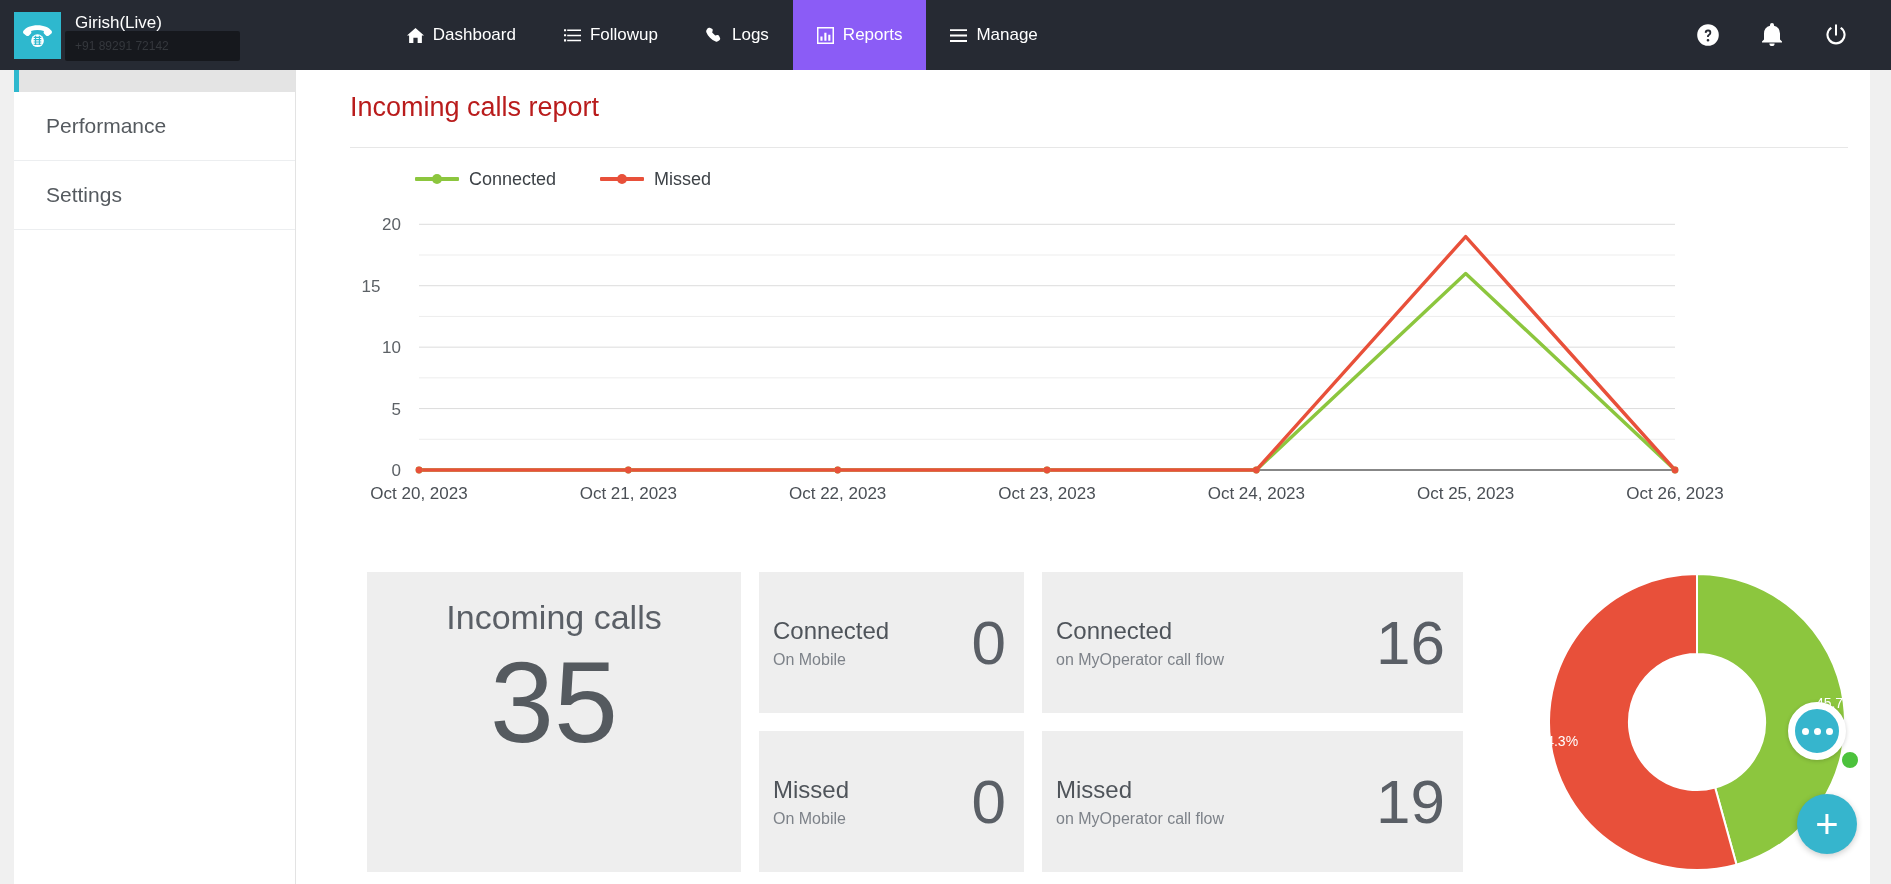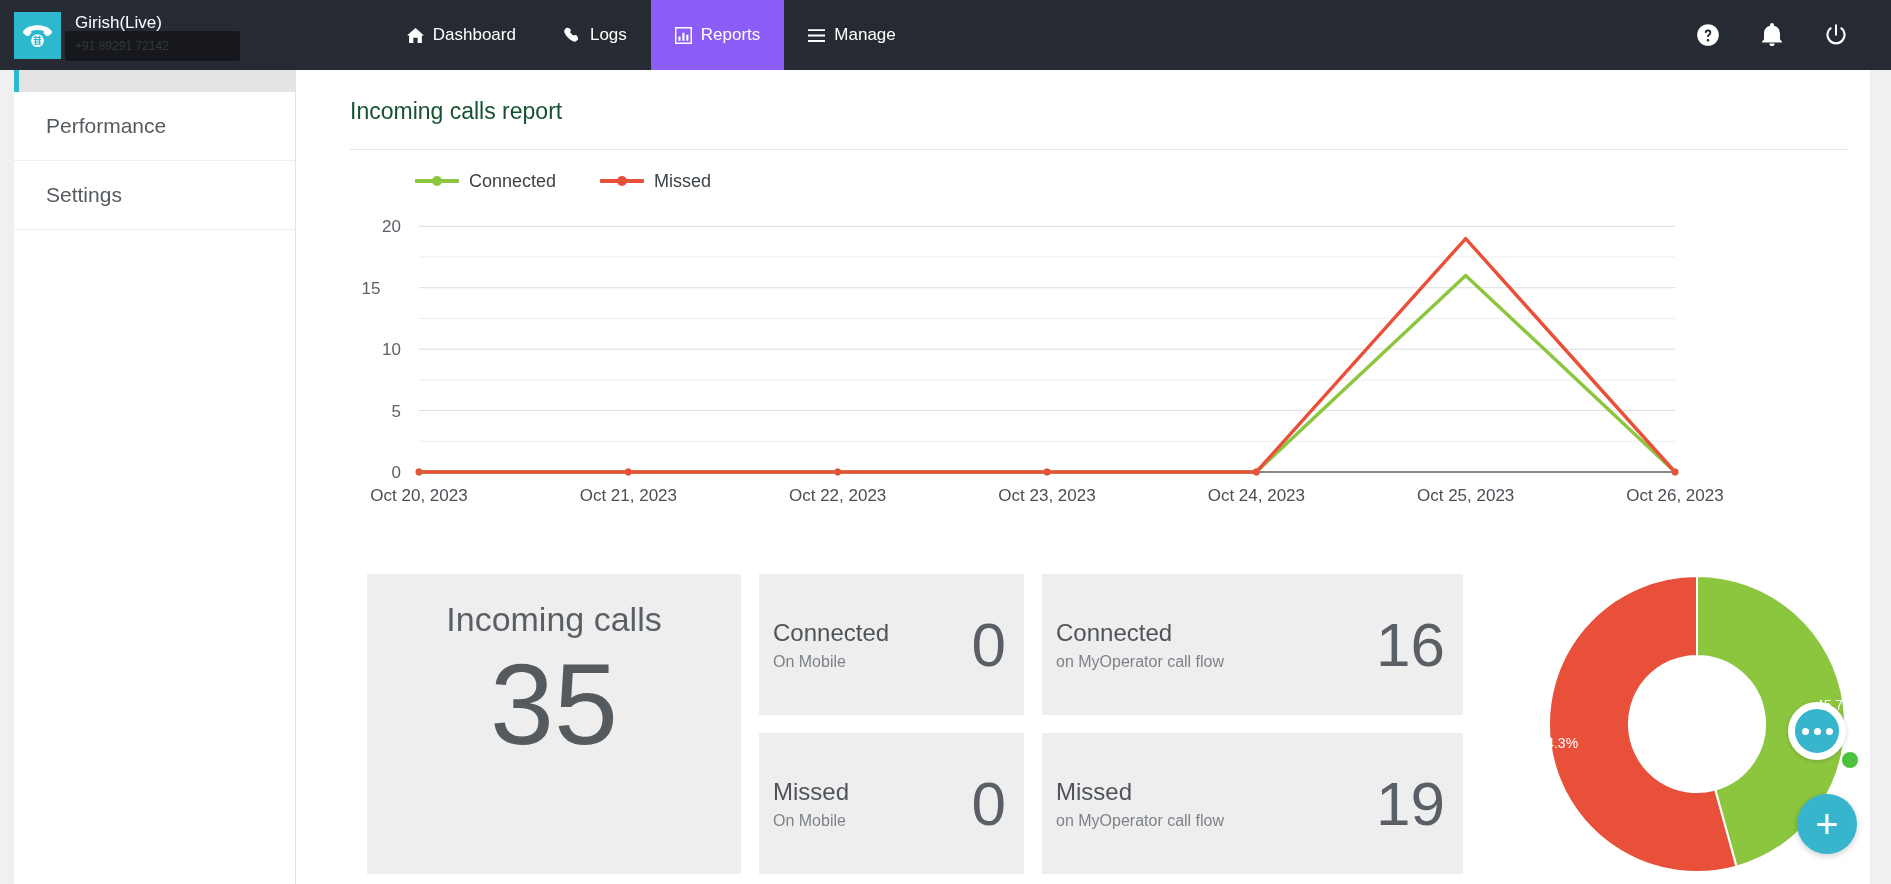--- a/index.html
+++ b/index.html
@@ -95,22 +95,22 @@
   }
 
   
   .main {
     position: absolute; top: 70px; left: 325px;
     width: 1545px; height: 814px;
     background: #ffffff;
     overflow: hidden;
   }
   .page-title {
-    font-size: 23px; color: #14532d; font-weight: normal;
-    padding: 28px 0 0 25px;
+    font-size: 27px; color: #b91c1c; font-weight: normal;
+    padding: 22px 0 0 25px;
   }
   .title-rule {
     margin: 24px 22px 0 25px;
     border-top: 1px solid #e7e7e7;
   }
 
   
   .chart-area { position: relative; margin-top: 12px; height: 390px; }
   .legend {
     display: flex; align-items: center; gap: 44px;
@@ -235,20 +235,28 @@
   </div>
 
   <div class="nav-items">
     <div class="nav-item">
       <span class="nav-icon">
         <svg viewBox="0 0 16 16">
             <path d="M8 1L0 8h2v7h4v-5h4v5h4V8h2z"></path>
           </svg>
       </span>
       <span>Dashboard</span>
+    </div>
+    <div class="nav-item">
+      <span class="nav-icon">
+        <svg viewBox="0 0 16 16">
+            <path d="M0 2h2v2H0zM3 2.4h13v1.4H3zM0 6.8h2v2H0zM3 7.2h13v1.4H3zM0 11.6h2v2H0zM3 12h13v1.4H3z"></path>
+          </svg>
+      </span>
+      <span>Followup</span>
     </div>
     <div class="nav-item">
       <span class="nav-icon">
         <svg viewBox="0 0 16 16">
             <path d="M3.6.8C2.8.4 1.9.7 1.4 1.4L.5 2.8c-.4.6-.5 1.4-.2 2.1 1.5 3.8 4.9 7.2 8.8 8.7.7.3 1.5.2 2.1-.2l1.4-.9c.7-.5 1-1.4.6-2.2l-1-2c-.3-.6-1-.9-1.7-.7l-1.8.5-2.9-2.9.5-1.8c.2-.7-.1-1.4-.7-1.7z"></path>
           </svg>
       </span>
       <span>Logs</span>
     </div>
     <div class="nav-item active">

